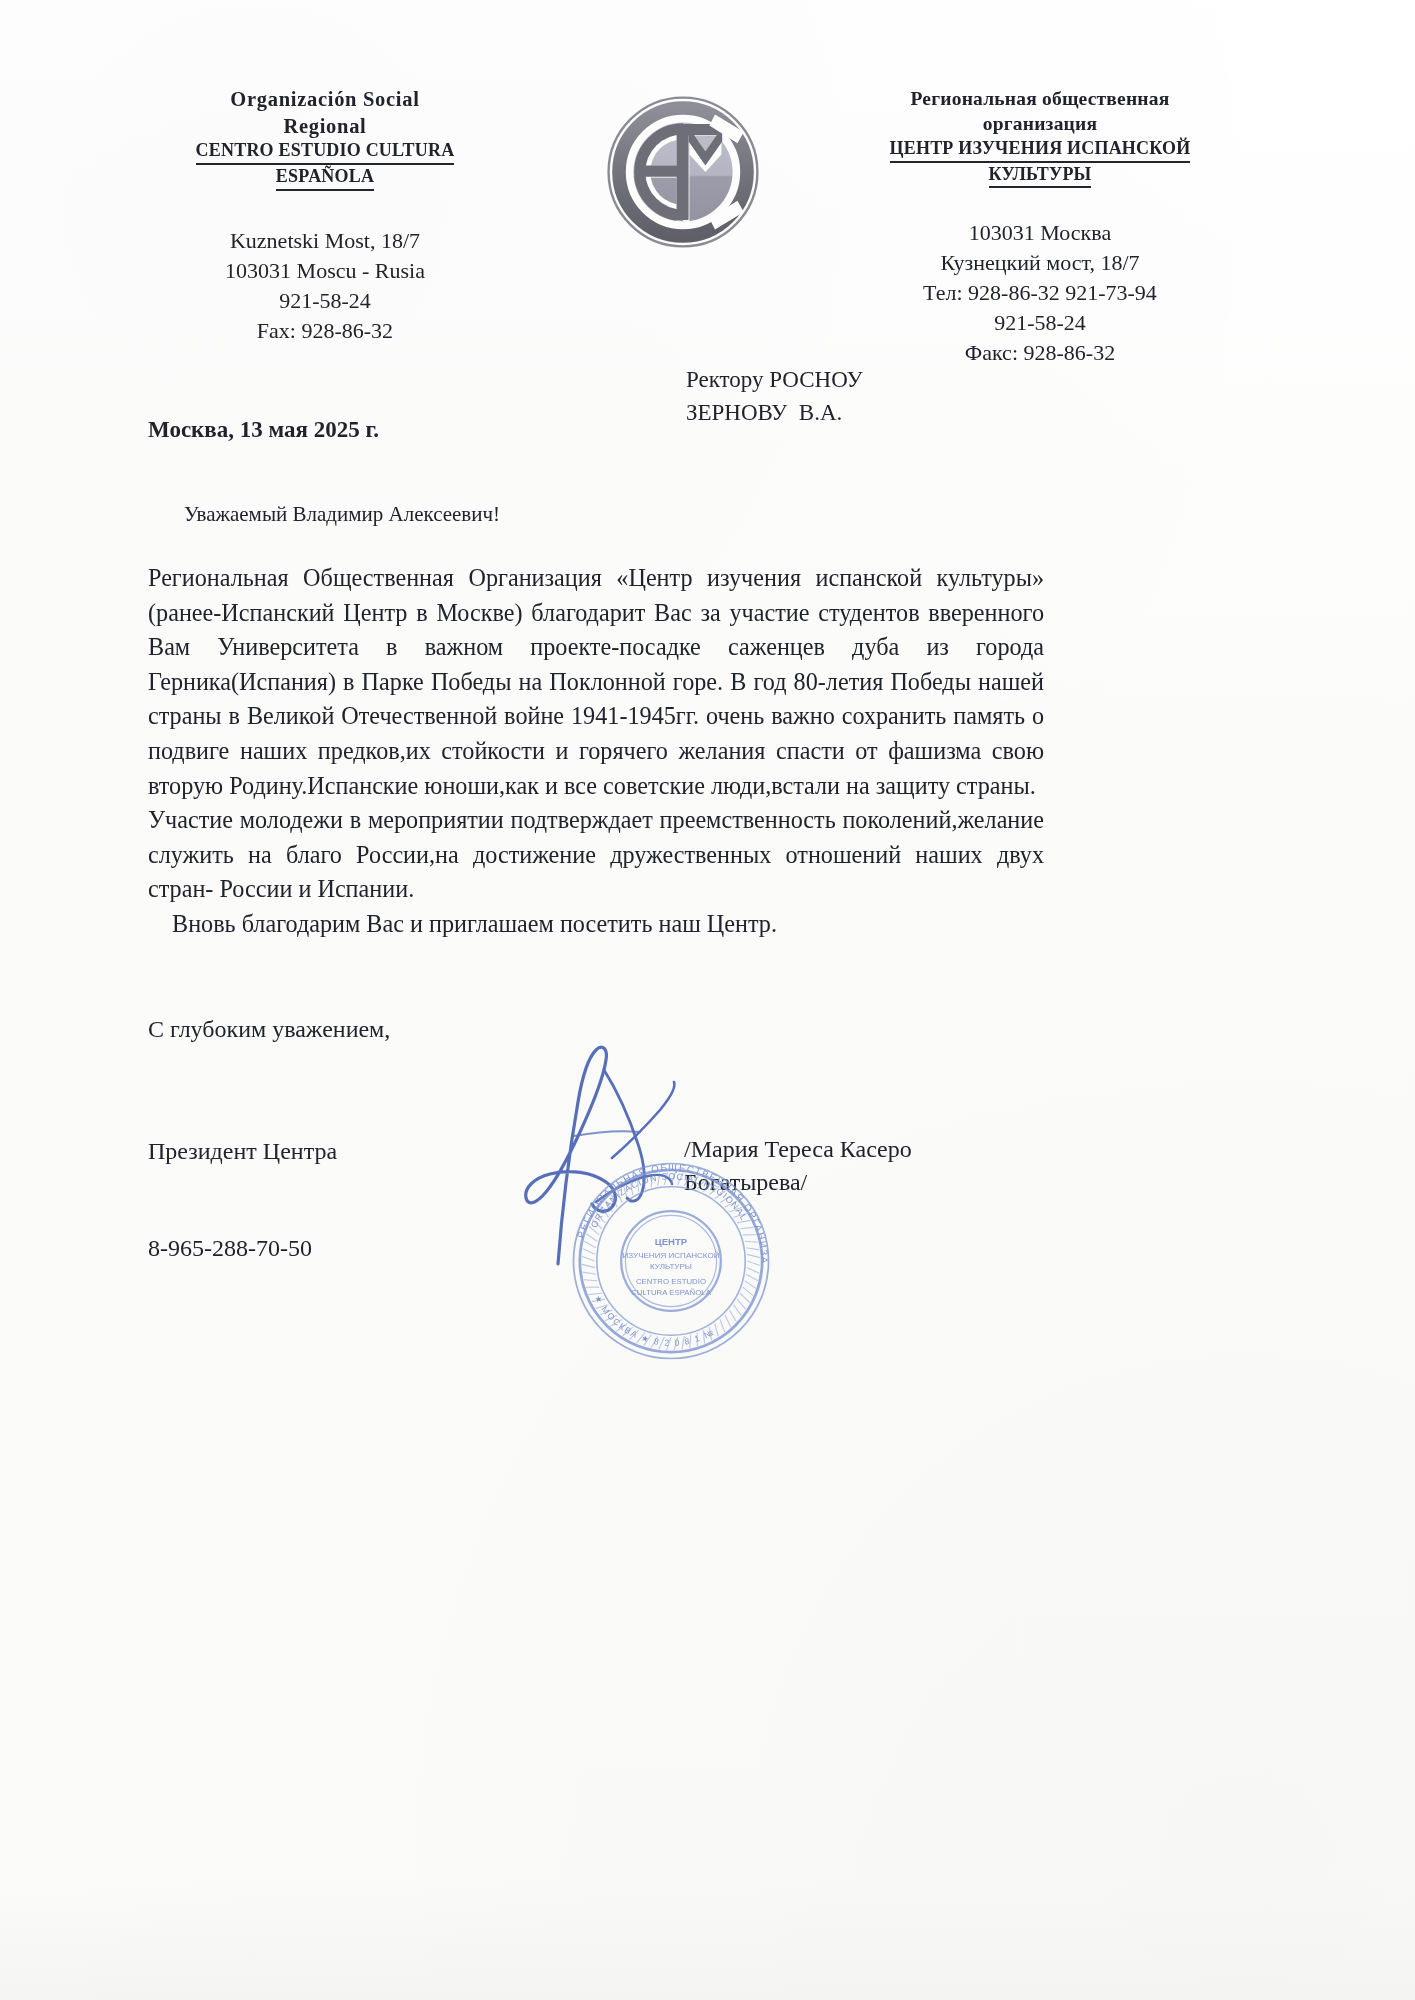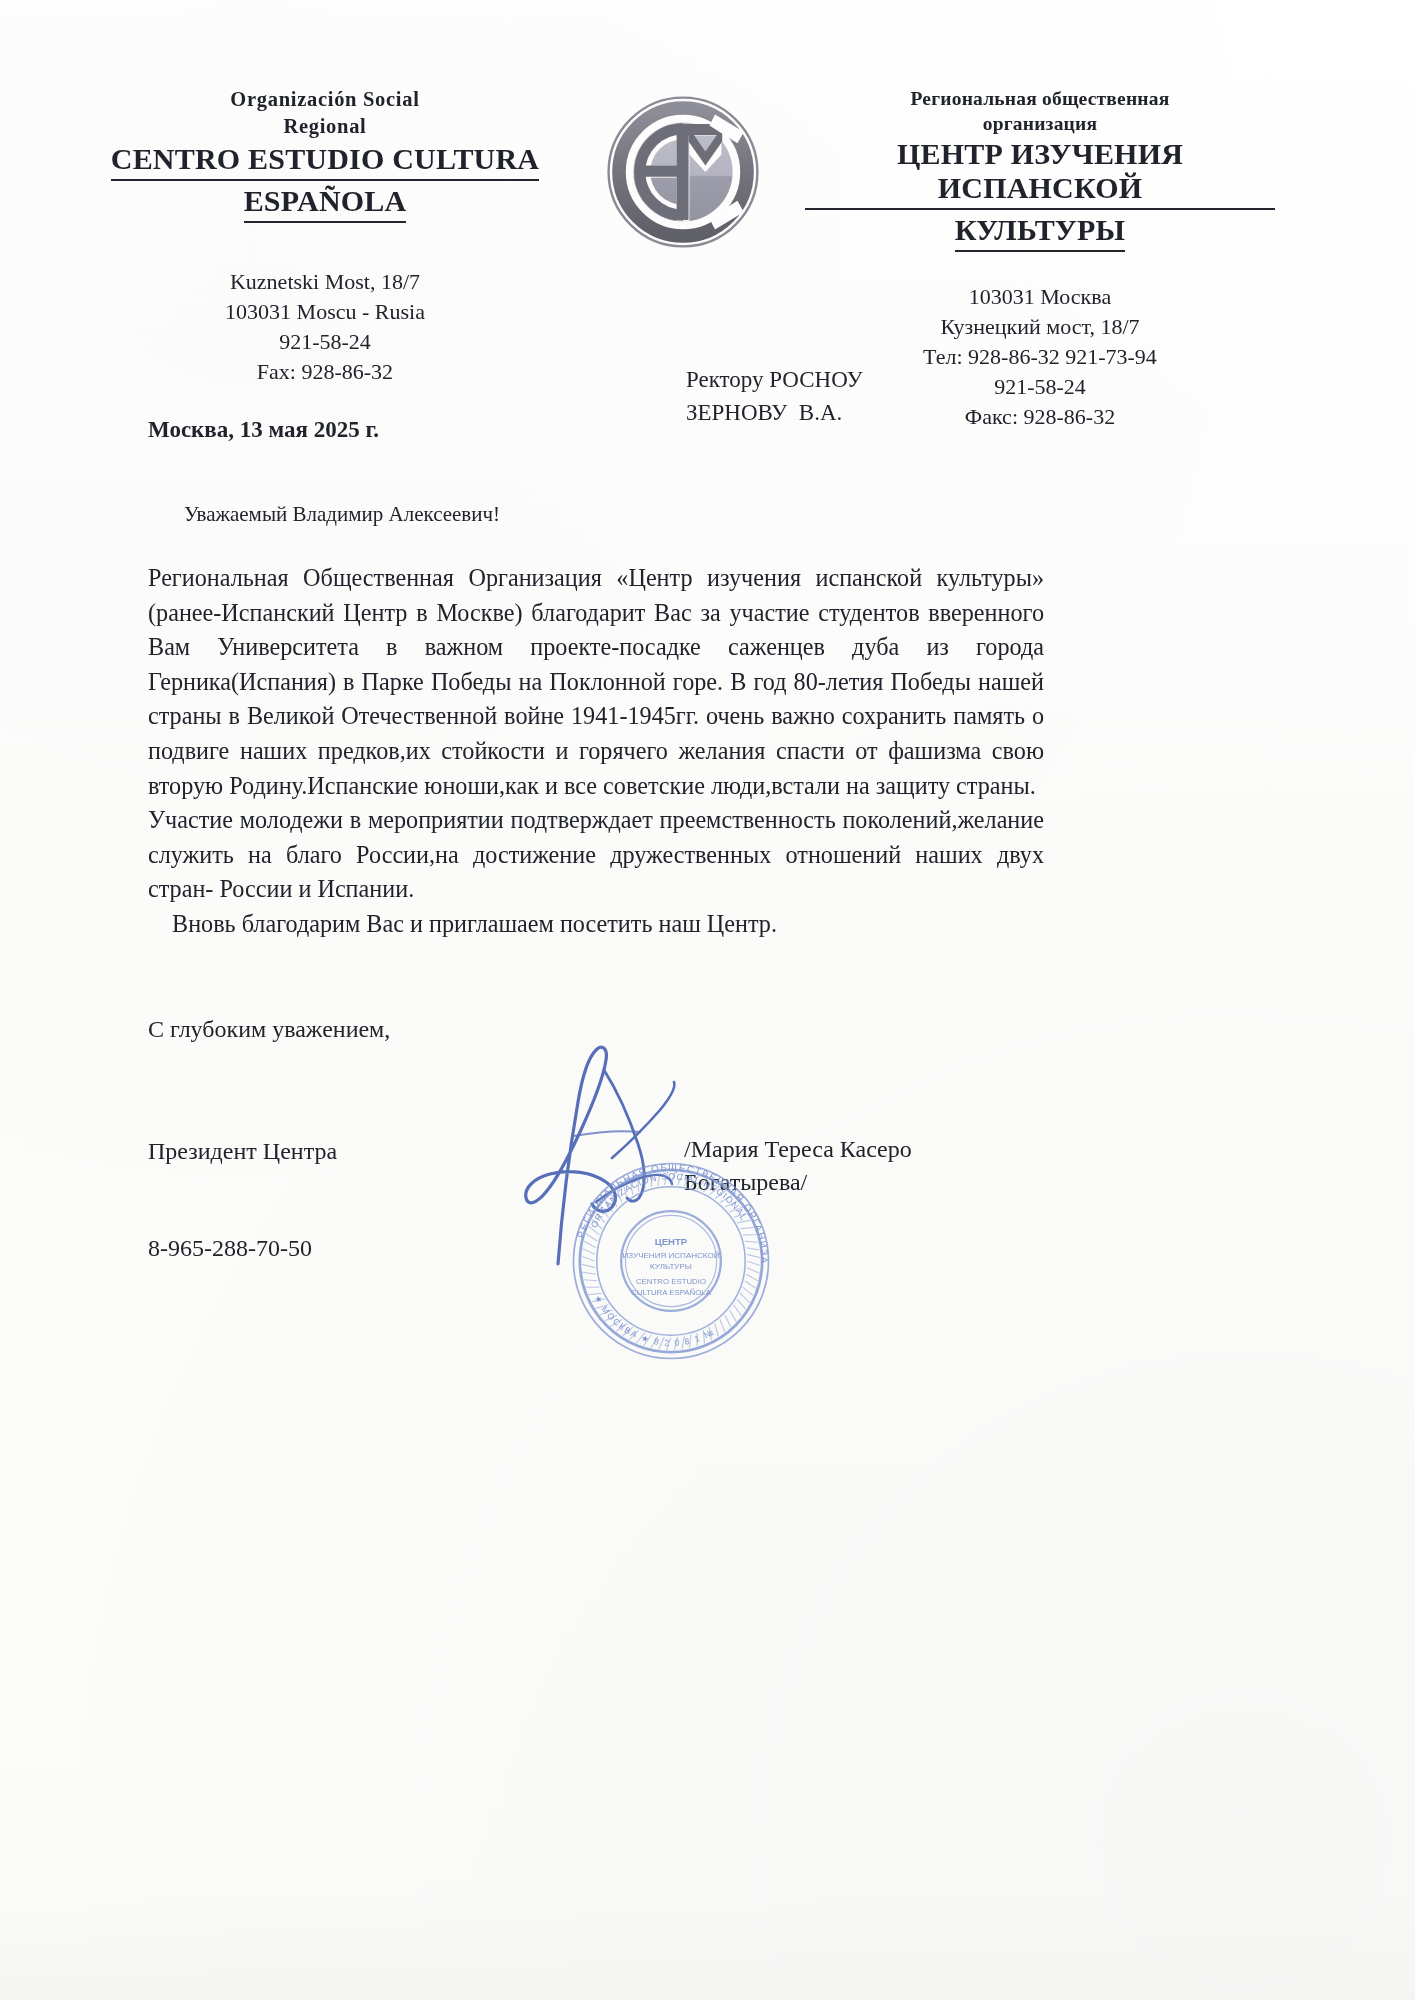--- a/index.html
+++ b/index.html
@@ -63,21 +63,21 @@
     padding-top: 6px;
   }
 
   .org-title-sm {
     font-size: 20.5px;
     font-weight: bold;
     letter-spacing: 0.7px;
     margin: 0;
   }
   .org-title-lg {
-    font-size: 30px;
+    font-size: 18px;
     font-weight: bold;
     margin: 0;
     letter-spacing: 0.2px;
   }
   .org-title-lg .ul {
     border-bottom: 2.2px solid #23262e;
     padding-bottom: 2px;
     display: inline-block;
     line-height: 1.16;
   }
@@ -85,21 +85,21 @@
     font-size: 19.5px;
     font-weight: bold;
     margin: 0;
     letter-spacing: 0.2px;
   }
   .addr {
     font-size: 22px;
     line-height: 1.36;
     margin: 0;
   }
-  .addr-block { margin-top: 44px; }
+  .addr-block { margin-top: 35px; }
   .addr-block-r { margin-top: 30px; }
 
   
   .logo-svg { display: block; }
 
   
   .addressee {
     position: absolute;
     top: 363px;
     left: 686px;

